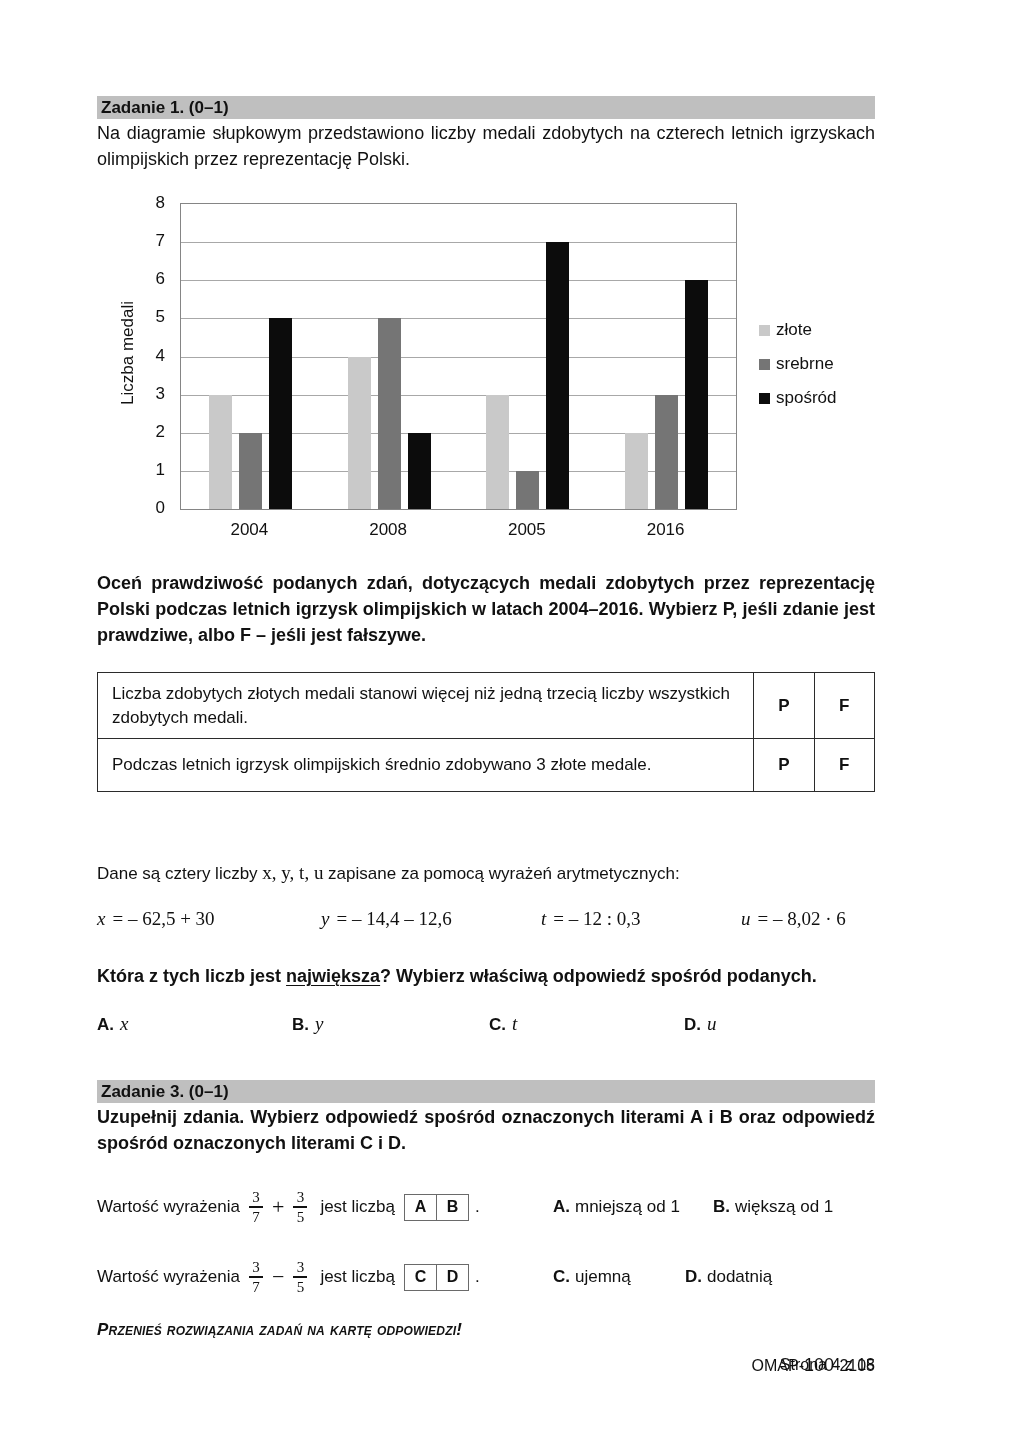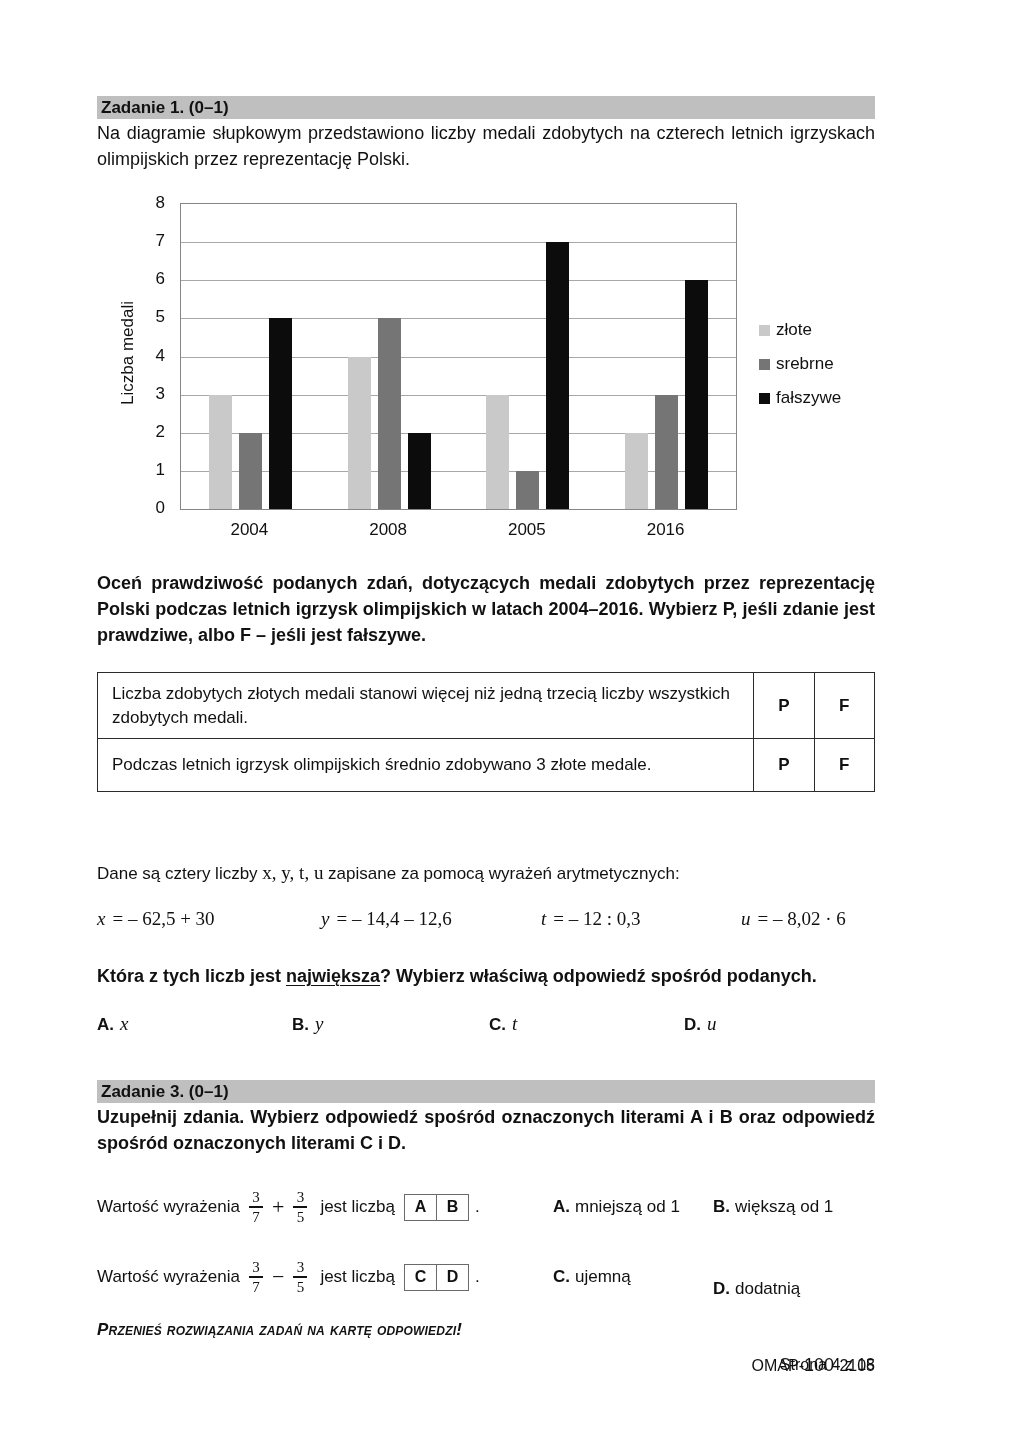--- a/index.html
+++ b/index.html
@@ -121,21 +121,21 @@
           <div class="legend-item">
             <span class="legend-swatch" style="background: rgb(201, 201, 201);"></span>
             <span class="lbl">złote</span>
           </div>
           <div class="legend-item">
             <span class="legend-swatch" style="background: rgb(117, 117, 117);"></span>
             <span class="lbl">srebrne</span>
           </div>
           <div class="legend-item">
             <span class="legend-swatch" style="background: rgb(12, 12, 12);"></span>
-            <span class="lbl">fałszywe</span>
+            <span class="lbl">spośród</span>
           </div>
         </div>
     </div>
 
     <div class="abs para bold" style="top:570px;width:778px;">Oceń prawdziwość podanych zdań, dotyczących medali zdobytych przez reprezentację Polski podczas letnich igrzysk olimpijskich w latach 2004–2016. Wybierz P, jeśli zdanie jest prawdziwe, albo F – jeśli jest fałszywe.</div>
 
     <table class="tf abs" style="top:672px;">
       <tbody>
           <tr class="r1">
         <td class="stmt">Liczba zdobytych złotych medali stanowi więcej niż jedną trzecią liczby wszystkich zdobytych medali.</td>
@@ -226,21 +226,21 @@
         <span>5</span>
       </span>
       <span class="tail">jest liczbą</span>
       <span class="ans-box">
         <span class="cell">C</span>
         <span class="cell">D</span>
       </span>
       <span class="dot">.</span>
       <span class="s-opt" style="left:456px;">
         <b>C.</b><span>ujemną</span></span>
-      <span class="s-opt" style="left:616px;margin-top:12px;">
+      <span class="s-opt" style="left:588px;">
         <b>D.</b><span>dodatnią</span></span>
     </div>
 
     <div class="abs transfer" style="top:1320px;">Przenieś rozwiązania zadań na kartę odpowiedzi!</div>
     <div class="abs pagenum" style="top:1356px;">Strona 4 z 18</div>
     <div class="doccode" style="top:1355px;">
       <span>OMAP-</span><span class="mid">100</span><span>-2105</span>
     </div>
 
   </div>

